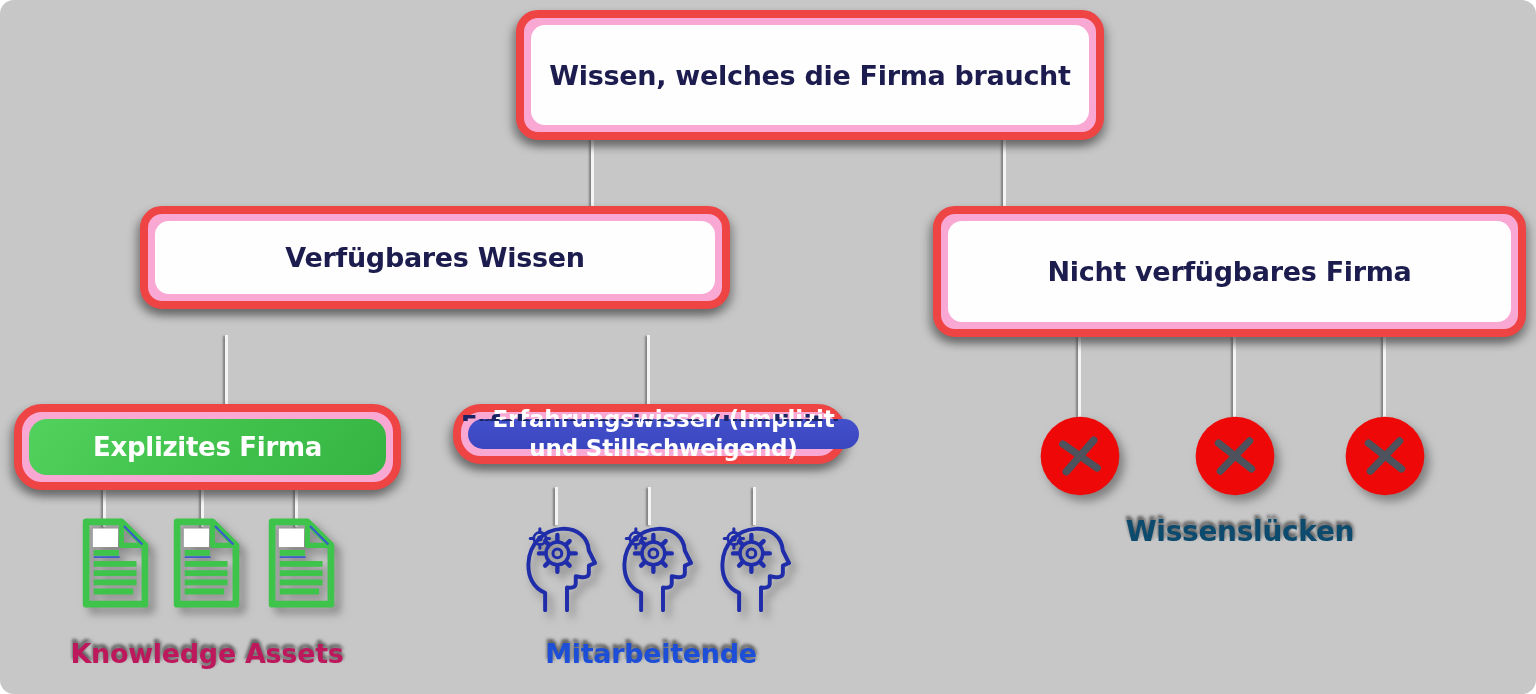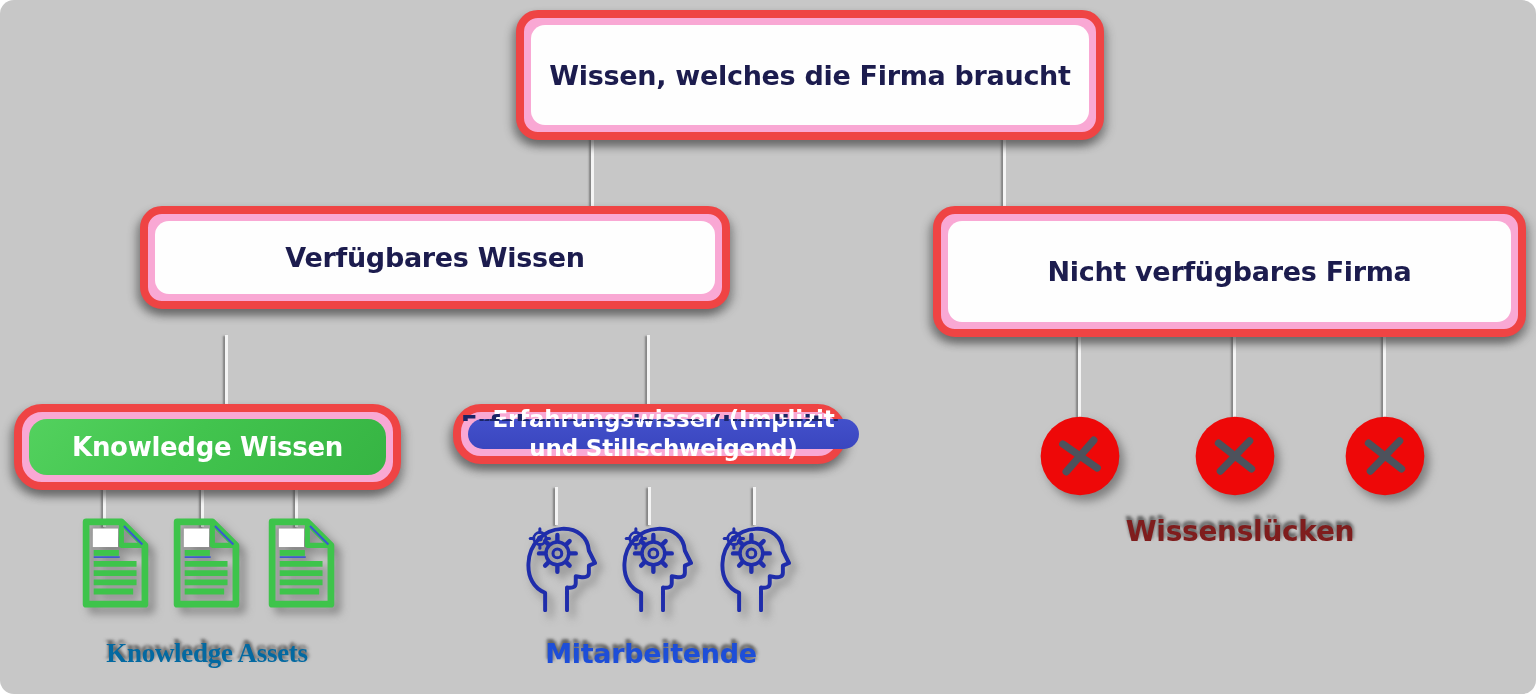--- a/index.html
+++ b/index.html
@@ -40,23 +40,23 @@
     position:absolute;top:1px;left:0;right:0;height:8px;overflow:hidden;
     text-align:center;font-size:24px;font-weight:bold;color:#1b2566;
     line-height:24px;white-space:nowrap;pointer-events:none;
   }
   
   .caption{
     position:absolute;z-index:2;width:300px;text-align:center;
     font-weight:bold;font-size:27px;letter-spacing:-0.3px;
     text-shadow:-1px -4px 3px rgba(92,92,92,.85),2px -2px 3px rgba(92,92,92,.55);
   }
-  .cap-green{color:#0369a1;font-family:Liberation Serif, serif;}
+  .cap-green{color:#be185d;}
   .cap-blue{color:#1d4ed8;}
-  .cap-red{color:#7f1d1d;font-size:28px;}
+  .cap-red{color:#0c4a6e;font-size:28px;}
   
   .icon{position:absolute;z-index:2;}
   .doc-icon svg{filter:drop-shadow(6px 6px 4px rgba(75,75,75,.55));}
   .head-icon svg{filter:drop-shadow(5px 6px 4px rgba(75,75,75,.55));}
   .x-icon svg{filter:drop-shadow(5px 6px 5px rgba(70,70,70,.55));}
 </style>
 </head>
 <body>
 
 <div class="canvas">
@@ -81,21 +81,21 @@
 
   <div class="node node-white" style="left:140px;top:206px;width:590px;height:103px">
     <div class="node-inner">Verfügbares Wissen</div>
   </div>
 
   <div class="node node-white" style="left:933px;top:206px;width:593px;height:131px">
     <div class="node-inner">Nicht verfügbares Firma</div>
   </div>
 
   <div class="node node-green" style="left:14px;top:404px;width:387px;height:86px">
-    <div class="node-inner">Knowledge Wissen</div>
+    <div class="node-inner">Explizites Firma</div>
   </div>
 
   <div class="node node-blue" style="left:453px;top:404px;width:393px;height:60px">
     <div class="clipped-artifact">Erfahrungswissen (Implizit und Stillschweigend)</div>
     <div class="node-inner">Erfahrungswissen (Implizit und Stillschweigend)</div>
   </div>
 
   <div class="icon doc-icon" style="left:71px;top:516px">
     <svg width="84" height="94" viewBox="0 0 100 110">
       <rect x="26" y="14" width="30" height="22" fill="#ffffff"></rect>

